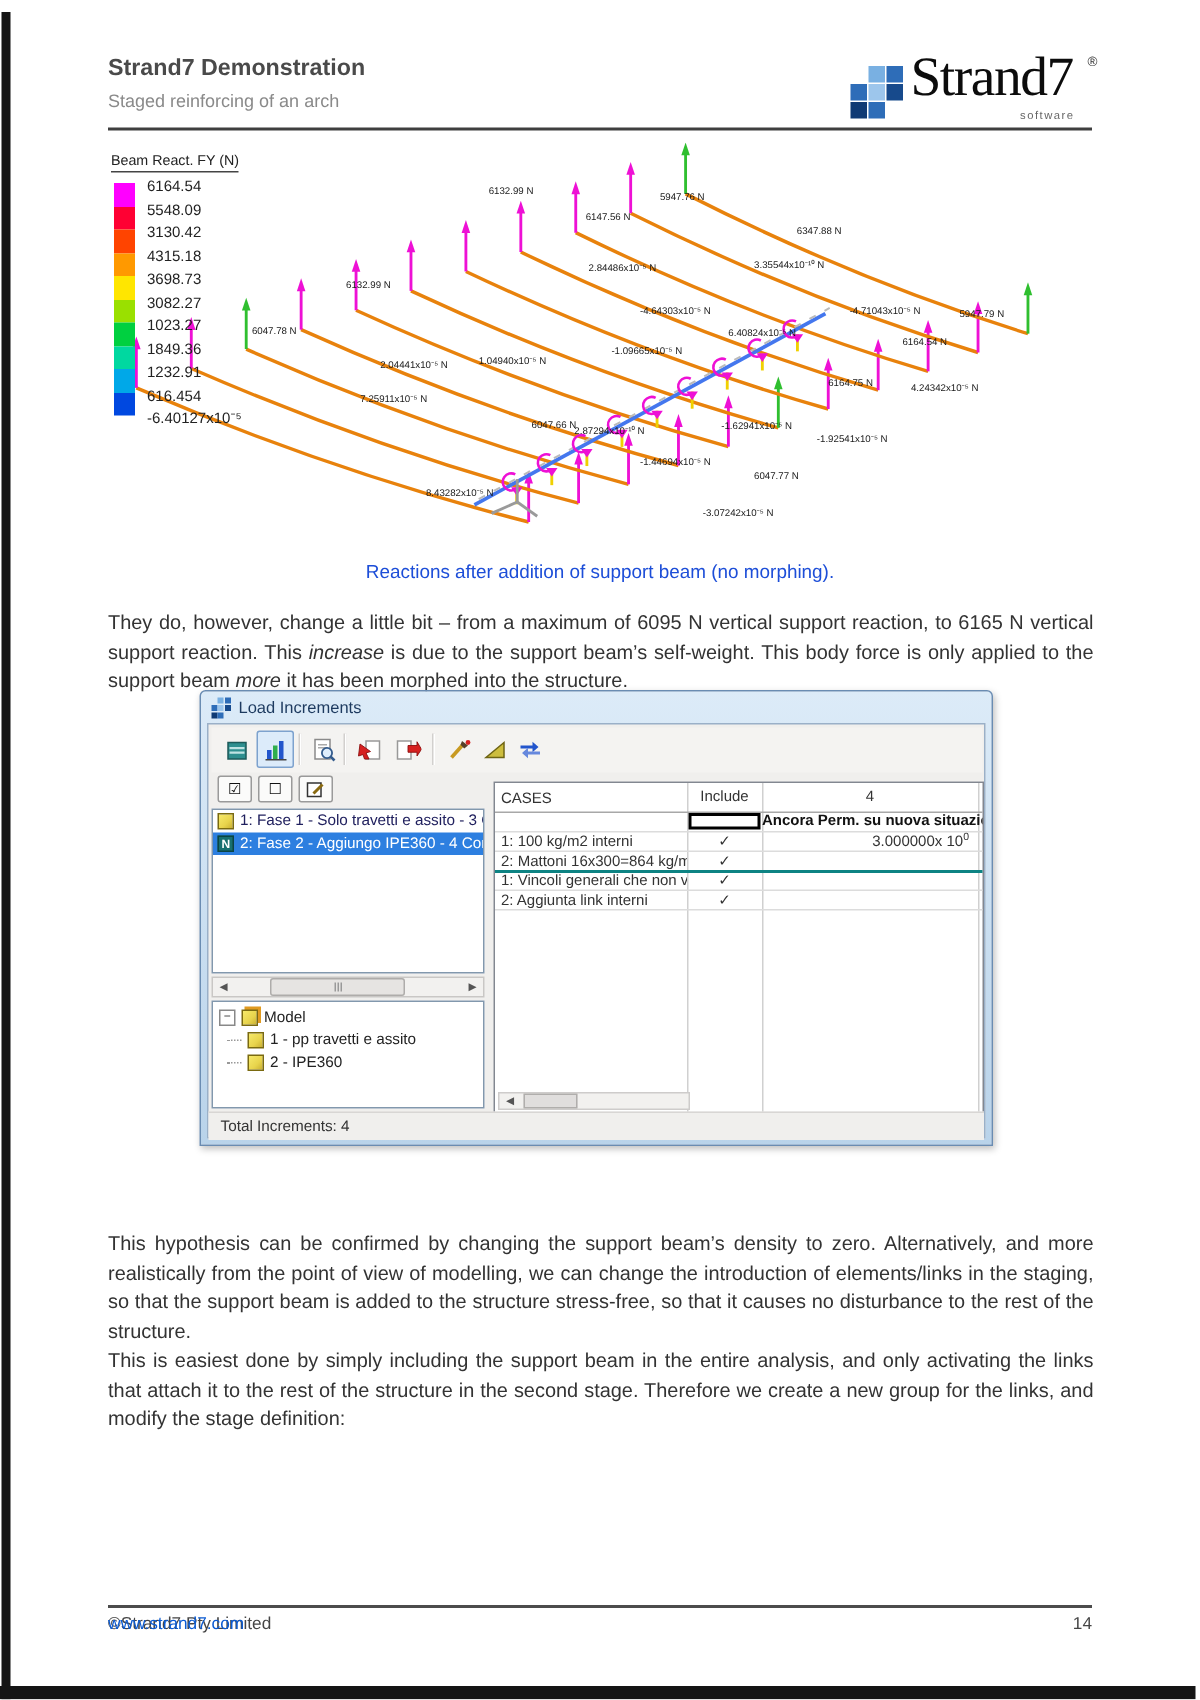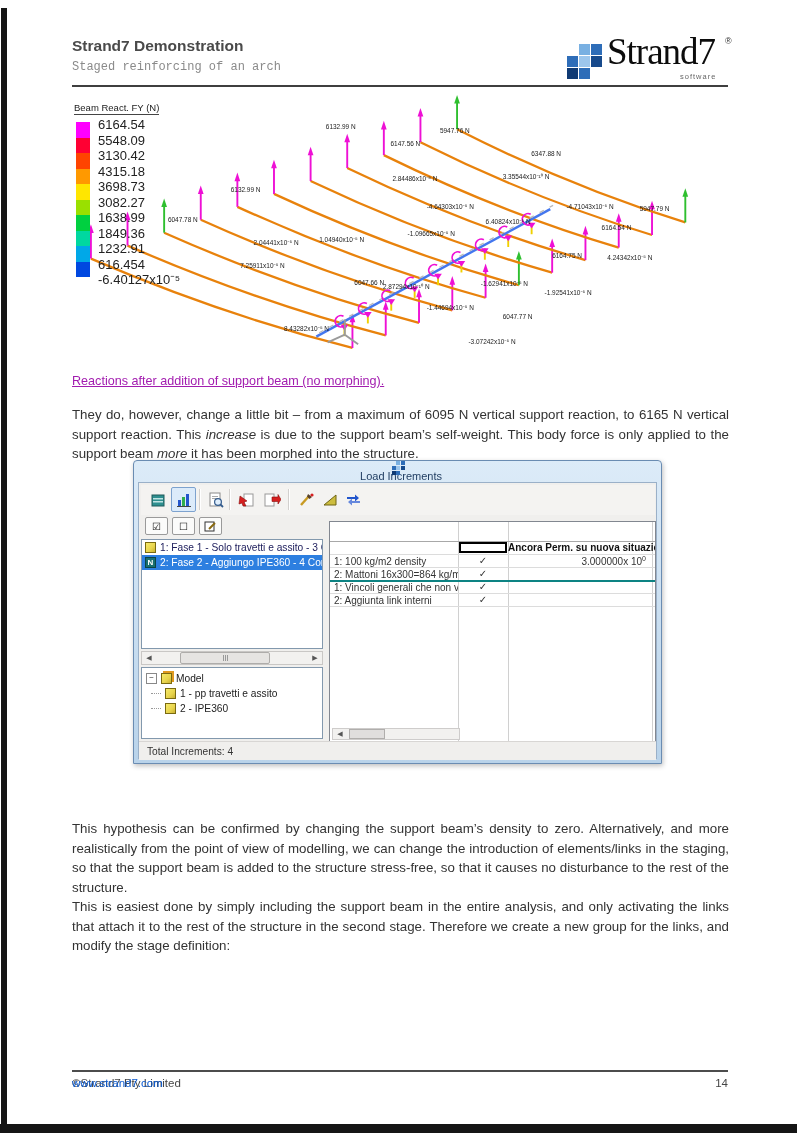--- a/index.html
+++ b/index.html
@@ -3,50 +3,50 @@
 <meta charset="utf-8">
 <style>
   html,body{margin:0;padding:0;background:#fff;}
   .page{position:relative;width:800px;height:1133px;background:#fff;overflow:hidden;
         font-family:"Liberation Sans",sans-serif;color:#353535;}
   .edge-left{position:absolute;left:1px;top:8px;width:6px;height:1125px;background:#151515;}
   .edge-bottom{position:absolute;left:0;top:1124px;width:797px;height:9px;background:#151515;}
 
   
   .hd-title{position:absolute;left:72px;top:37px;font-size:15.5px;font-weight:bold;color:#4a4a4a;}
-  .hd-sub{position:absolute;left:72px;top:60px;font-size:12px;color:#8a8a8a;font-family:Liberation Mono, monospace;}
+  .hd-sub{position:absolute;left:72px;top:60px;font-size:12px;color:#8a8a8a;}
   .hd-rule{position:absolute;left:72px;top:85px;width:656px;height:2px;background:#3f3f3f;}
   .logo{position:absolute;left:567px;top:36px;width:170px;height:48px;}
   .logo-grid{position:absolute;left:0;top:8px;width:37px;height:37px;}
   .logo-grid div{position:absolute;width:11px;height:11px;}
   .logo-text{position:absolute;left:40px;top:-6px;font-family:"Liberation Serif",serif;font-size:37px;color:#0c0c0c;letter-spacing:-1px;}
   .logo-reg{position:absolute;left:158px;top:0px;font-size:9px;color:#333;}
   .logo-sub{position:absolute;left:113px;top:36px;font-size:7.5px;color:#666;letter-spacing:1px;}
 
   
   .figure{position:absolute;left:60px;top:95px;width:680px;height:272px;}
   .figure svg{position:absolute;left:0;top:0;}
   .legend{position:absolute;left:14px;top:7px;width:120px;font-size:9.5px;color:#222;}
   .legend-title{display:inline-block;border-bottom:1px solid #444;padding-bottom:1px;margin-bottom:4px;font-size:9.5px;}
   .legend-bar{position:absolute;left:2px;top:20px;width:14px;height:155px;}
   .legend-bar div{width:14px;height:15.5px;}
   .legend-vals{position:absolute;left:24px;top:15px;}
-  .legend-vals div{height:15.5px;line-height:15.5px;font-size:13px;white-space:nowrap;}
-  .caption{position:absolute;left:72px;top:374px;width:656px;font-size:12.6px;color:#a21caf;text-decoration:underline;}
+  .legend-vals div{height:15.5px;line-height:15.5px;font-size:10px;white-space:nowrap;}
+  .caption{position:absolute;left:72px;top:374px;width:656px;text-align:center;font-size:12.6px;color:#1d4ed8;}
 
   
   .para{position:absolute;left:72px;width:657px;font-size:13.3px;line-height:19.6px;text-align:justify;color:#333;}
   .para i{font-style:italic;}
 
   
   .dlg{position:absolute;left:133px;top:460px;width:527px;height:302px;
        border:1px solid #6a8cb2;background:linear-gradient(#dcebf8,#b9d3ea);
        border-radius:4px 4px 0 0;box-shadow:1px 2px 5px rgba(0,0,0,.25);font-size:10.5px;color:#222;}
   .titlebar{position:absolute;left:0;top:0;right:0;height:21px;display:flex;align-items:center;padding-left:7px;
-            color:#1d3a5f;font-size:11px;flex-direction:column;}
+            color:#1d3a5f;font-size:11px;}
   .appicon{width:13px;height:13px;margin-right:5px;position:relative;}
   .appicon i{position:absolute;width:4px;height:4px;}
   .client{position:absolute;left:4px;top:21px;width:519px;height:277px;background:#f0efed;border:1px solid #9ab0c8;box-sizing:border-box;}
   .toolbar{position:absolute;left:2px;top:2px;width:514px;height:30px;background:#f4f3f1;}
   .tbtn{position:absolute;top:2px;width:25px;height:25px;display:flex;align-items:center;justify-content:center;}
   .tbtn.sel{background:#dcebfa;border:1px solid #7da2ce;border-radius:2px;box-sizing:border-box;}
   .tsep{position:absolute;top:4px;width:1px;height:21px;background:#d2d0ce;border-right:1px solid #fff;}
   .checkrow{position:absolute;left:0;top:34px;height:18px;}
   .cbtn{position:absolute;top:0;width:21px;height:16px;background:#fbfbfa;border:1px solid #9a9a9a;border-radius:2px;
         display:flex;align-items:center;justify-content:center;font-size:10px;color:#111;}
@@ -240,21 +240,21 @@
           <div style="background: rgb(0, 168, 232);"></div>
           <div style="background: rgb(0, 72, 224);"></div>
         </div>
       <div class="legend-vals" id="legend-vals">
           <div>6164.54</div>
           <div>5548.09</div>
           <div>3130.42</div>
           <div>4315.18</div>
           <div>3698.73</div>
           <div>3082.27</div>
-          <div>1638.99</div>
+          <div>1023.27</div>
           <div>1849.36</div>
           <div>1232.91</div>
           <div>616.454</div>
           <div>-6.40127x10⁻⁵</div>
         </div>
     </div>
   </div>
   <div class="caption">Reactions after addition of support beam (no morphing).</div>
 
   <p class="para" id="p1" style="top:392px">They do, however, change a little bit – from a maximum of 6095 N vertical support reaction, to 6165 N vertical support reaction.  This <i>increase</i> is due to the support beam’s self-weight.  This body force is only applied to the support beam <i>more</i> it has been morphed into the structure.</p>
@@ -377,31 +377,36 @@
               <span class="tguide"></span>
               <span class="cube" style="margin: 0px 4px;"></span>
               <span>2 - IPE360</span>
             </div>
           </div>
       </div>
       <div class="rpanel" id="rpanel">
         <div class="colline" style="left:128px"></div>
         <div class="colline" style="left:178px"></div>
         <div class="colline" style="left:322px"></div>
+        <div class="trowhdr" style="top:4px">
+          <div class="c-cases">CASES</div>
+          <div class="c-inc">Include</div>
+          <div class="c-4">4</div>
+        </div>
         <div class="rowline" style="top:19px;background:#a8a8a8"></div>
         <div class="incsel" style="top:20px"></div>
         <div class="trowsub" style="top:20px">
           <div class="c-cases"></div>
             <div class="c-inc"></div>
           <div class="c-4" style="font-weight:bold;color:#111">Ancora Perm. su nuova situazione</div>
         </div>
         <div class="rowline" style="top:32px"></div>
         <div id="case-rows">
             <div class="trowdata" style="top: 33px;">
-              <div class="c-cases">1: 100 kg/m2 density</div>
+              <div class="c-cases">1: 100 kg/m2 interni</div>
               <div class="c-inc">✓</div>
               <div class="c-val">3.000000x 10<sup style="font-size: 7px;">0</sup></div>
             </div>
             <div class="rowline" style="top: 45px;"></div>
             <div class="trowdata" style="top: 46px;">
               <div class="c-cases">2: Mattoni  16x300=864 kg/m</div>
               <div class="c-inc">✓</div>
               <div class="c-val"></div>
             </div>
             <div class="rowline" style="top: 58px;"></div>

